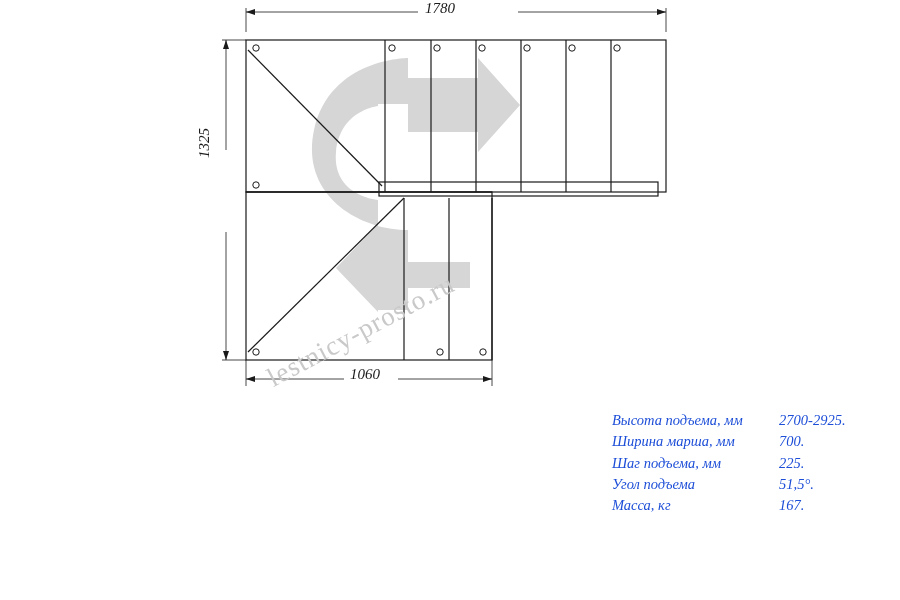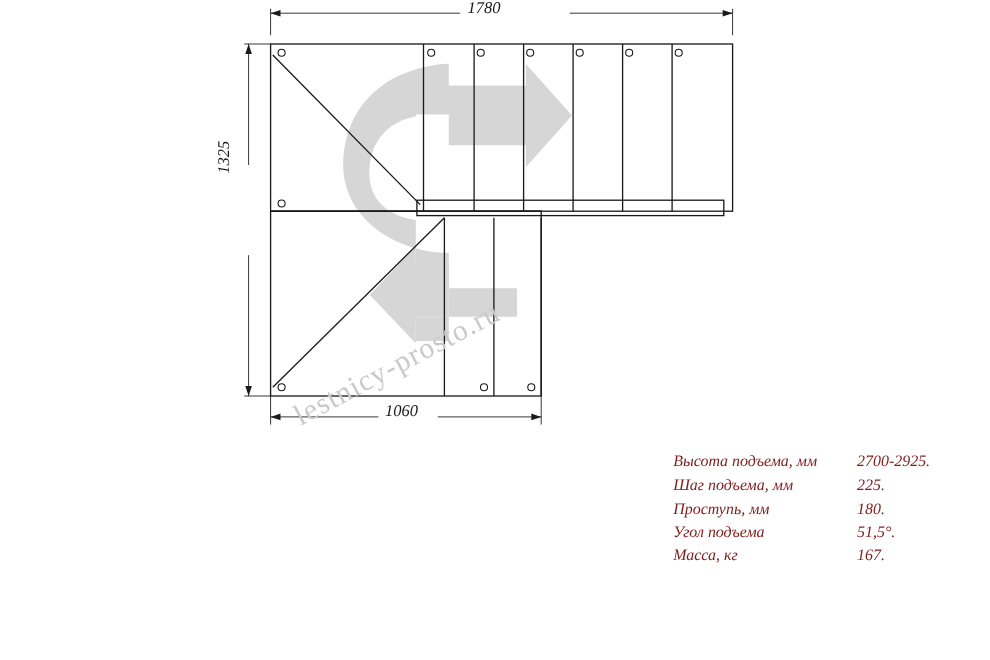--- a/index.html
+++ b/index.html
@@ -65,21 +65,21 @@
     width: 252px;
   }
   #spec-table table {
     border-collapse: collapse;
     width: 100%;
   }
   #spec-table td {
     font-family: "Liberation Serif", serif;
     font-style: italic;
     font-size: 14.5px;
-    color: #7f1d1d;
+    color: #1d4ed8;
     padding: 1px 0;
     line-height: 1.33;
   }
   #spec-table td.spec-name {
     text-align: left;
     white-space: nowrap;
   }
   #spec-table td.spec-value {
     text-align: left;
     white-space: nowrap;
@@ -177,26 +177,26 @@
   <div class="watermark-text">lestnicy-prosto.ru</div>
 
   <div id="spec-table">
     <table>
       <tbody>
         <tr>
           <td class="spec-name">Высота подъема, мм</td>
           <td class="spec-value">2700-2925.</td>
         </tr>
         <tr>
+          <td class="spec-name">Ширина марша, мм</td>
+          <td class="spec-value">700.</td>
+        </tr>
+        <tr>
           <td class="spec-name">Шаг подъема, мм</td>
           <td class="spec-value">225.</td>
-        </tr>
-        <tr>
-          <td class="spec-name">Проступь, мм</td>
-          <td class="spec-value">180.</td>
         </tr>
         <tr>
           <td class="spec-name">Угол подъема</td>
           <td class="spec-value">51,5°.</td>
         </tr>
         <tr>
           <td class="spec-name">Масса, кг</td>
           <td class="spec-value">167.</td>
         </tr>
       </tbody>

